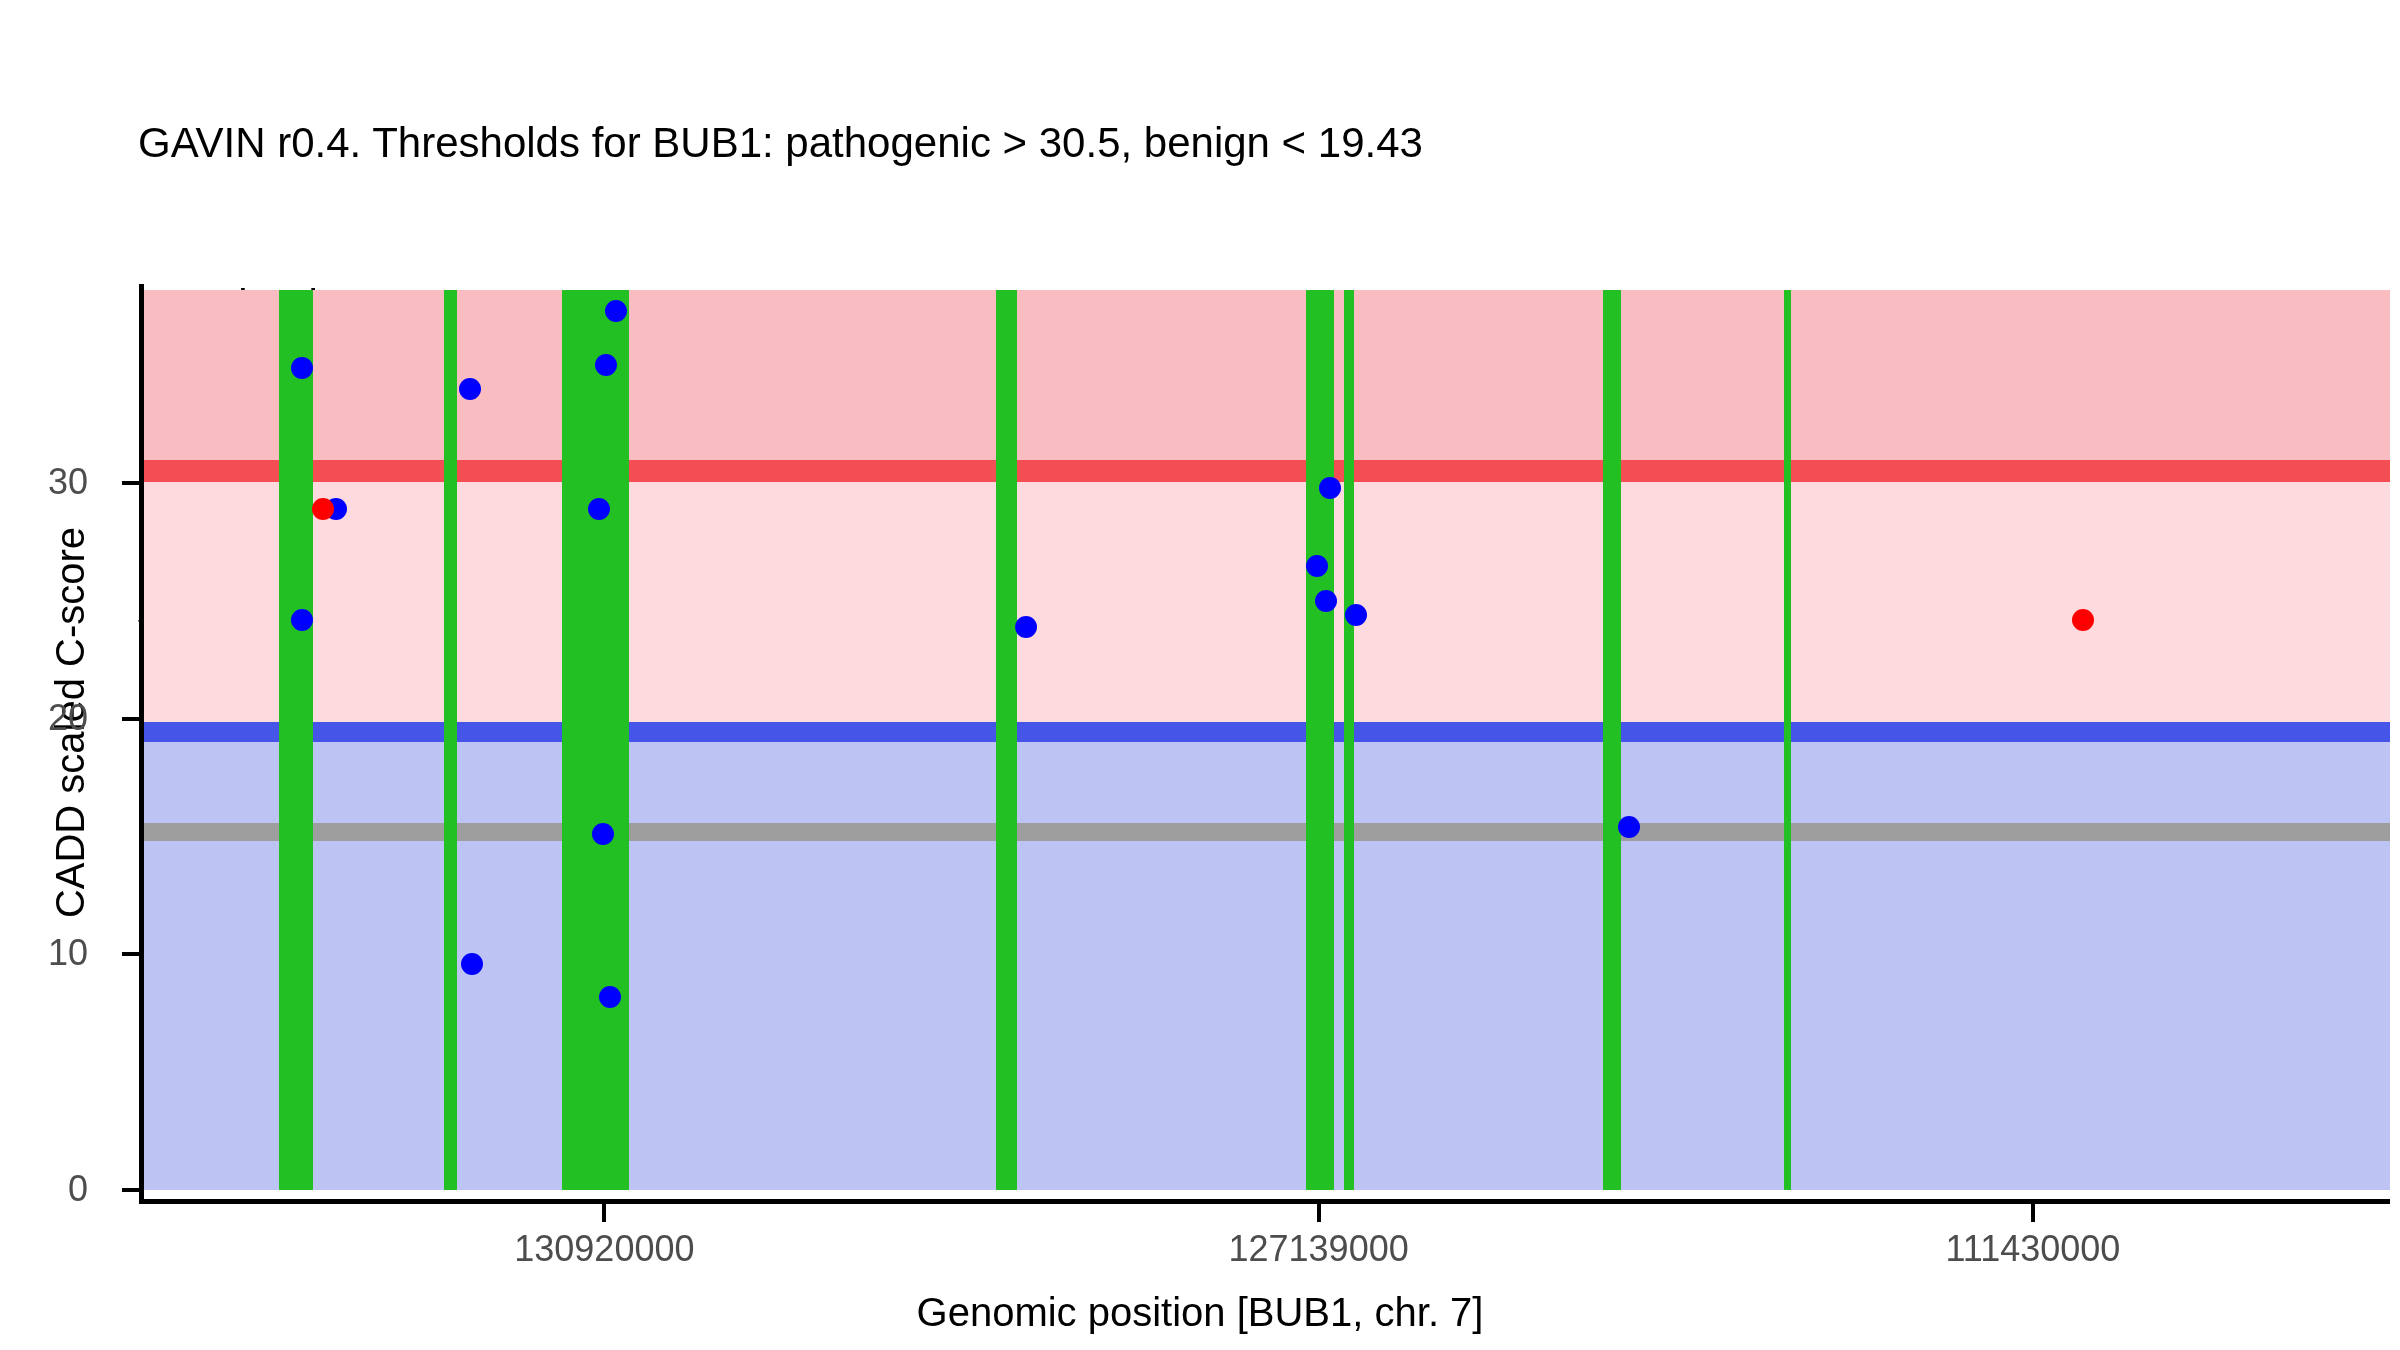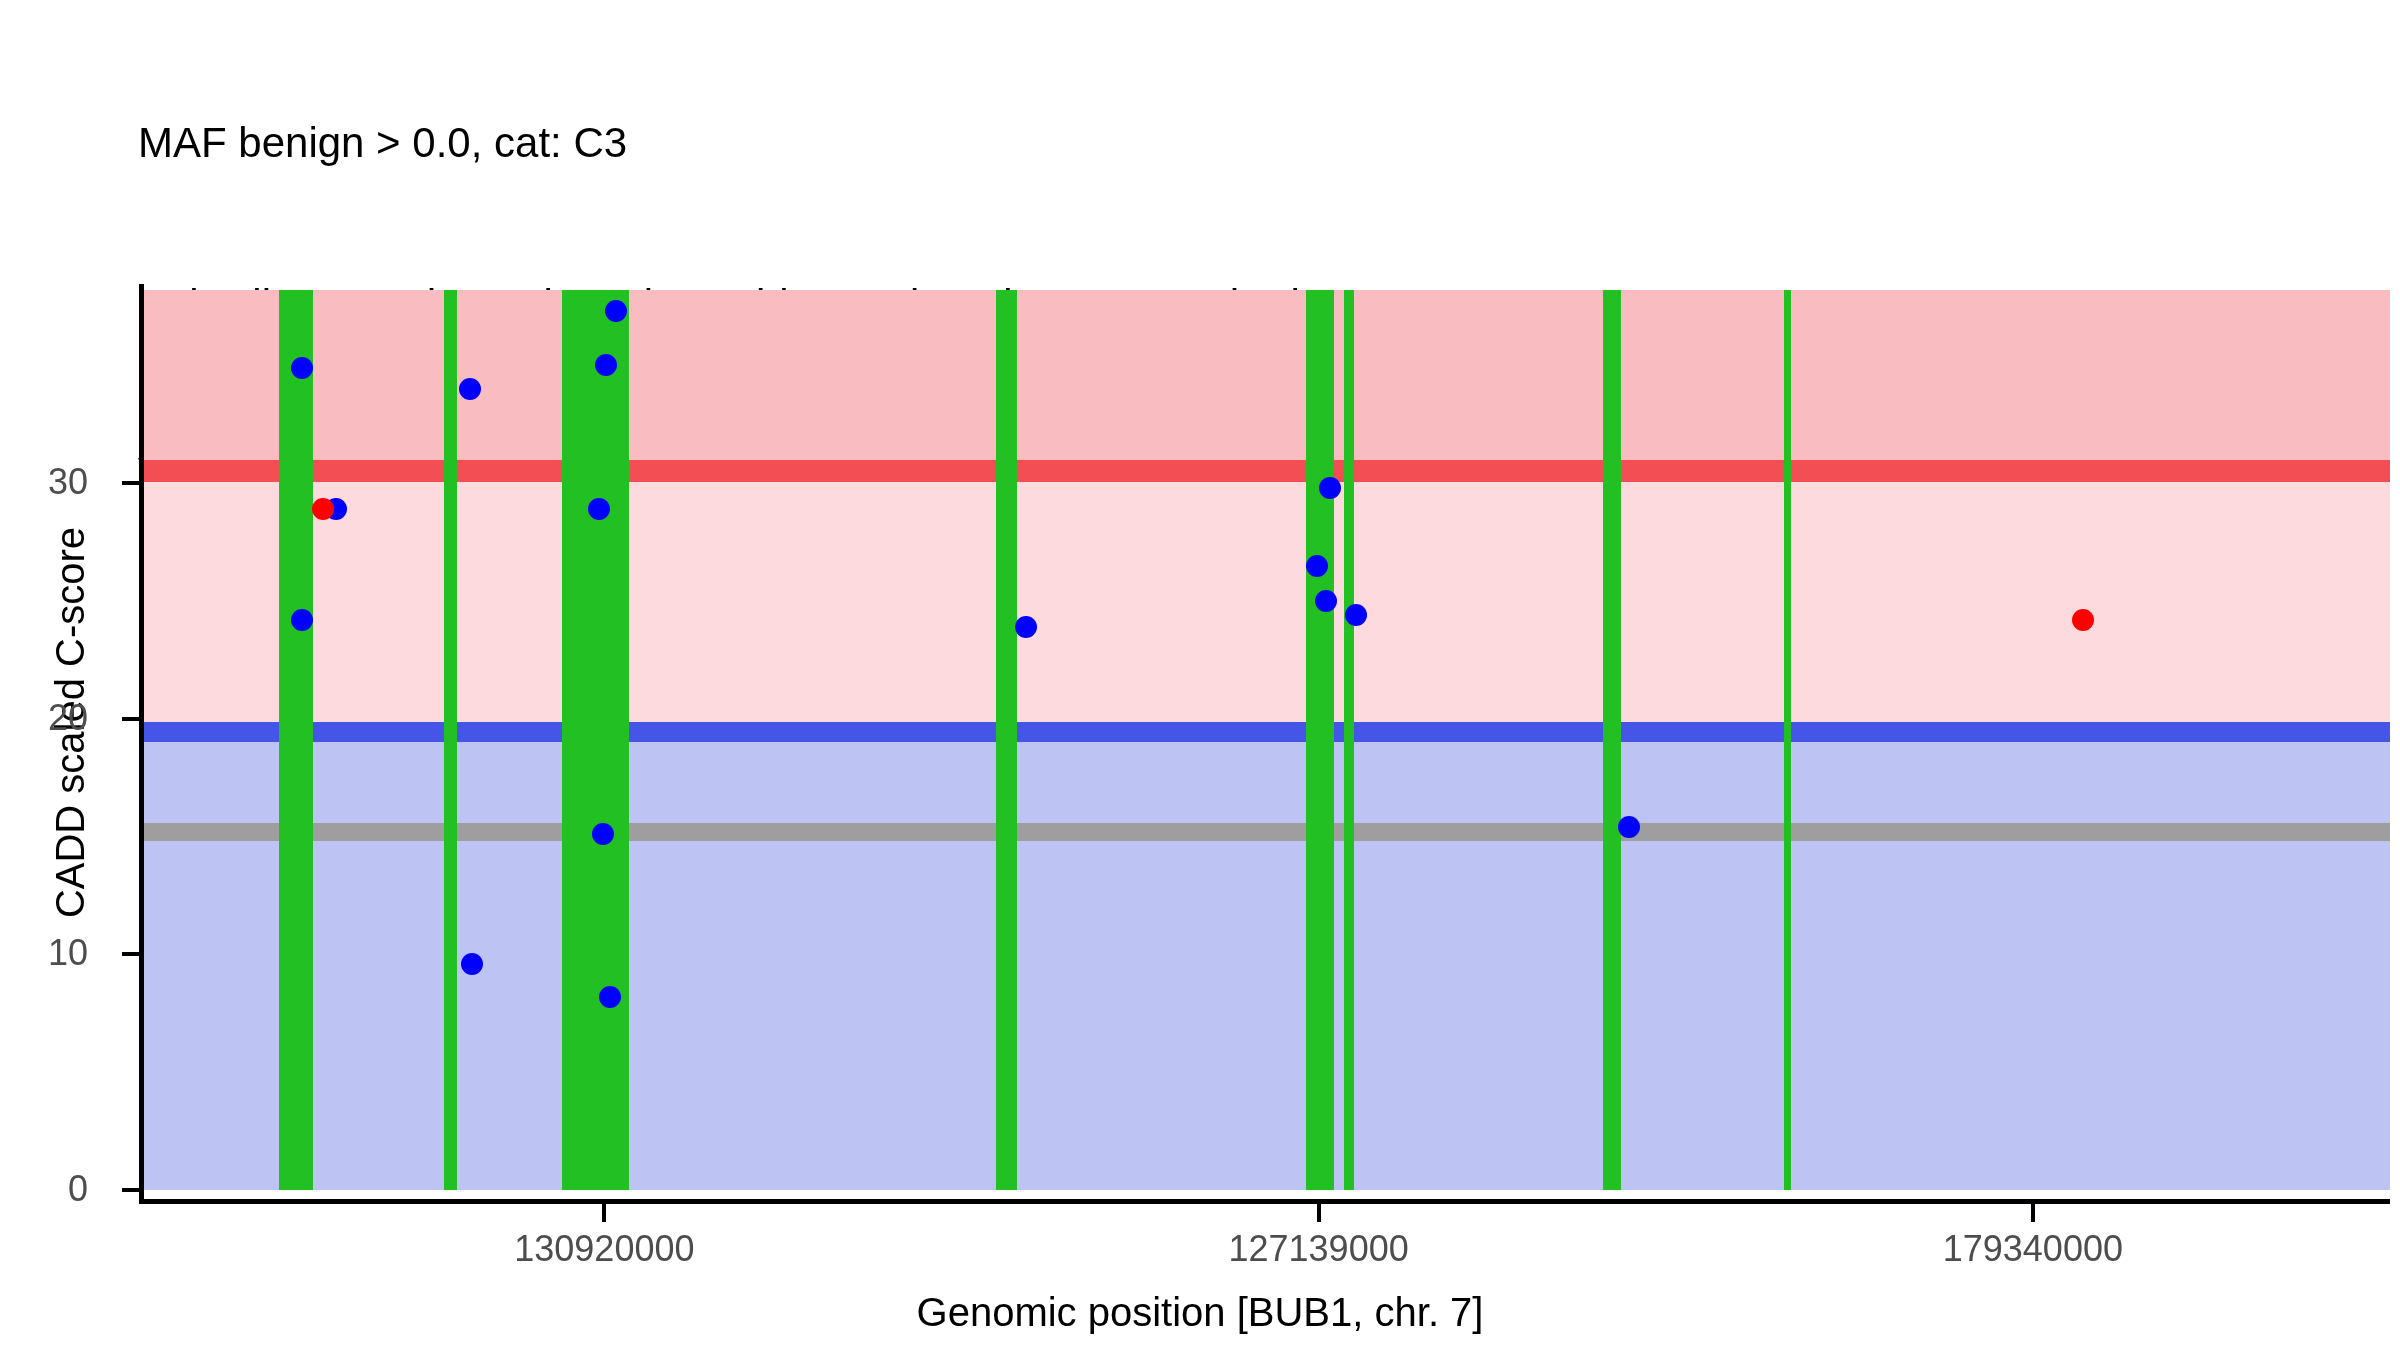--- a/index.html
+++ b/index.html
@@ -42,20 +42,21 @@
              text-align:center;font-size:36px;color:#4d4d4d;}
   #xlab{position:absolute;left:0;top:1290px;width:2400px;text-align:center;
         font-size:40px;color:#000;}
 </style>
 </head>
 <body>
 
 <div id="root">
 
   <div id="title">
+    <div>GAVIN r0.4. Thresholds for BUB1: pathogenic &gt; 30.5, benign &lt; 19.43</div>
     <div>MAF benign &gt; 0.0, cat: C3</div>
     <div>red: ClinVar pathogenic variants, blue: rarity &amp; impact matched gnomAD</div>
     <div>variants, green: RefSeq exons, grey: genome-wide fallback threshold</div>
   </div>
 
   <div id="panel">
       <div class="band" style="top: 0px; height: 181.414px; background: rgb(249, 188, 192);"></div>
       <div class="band" style="top: 181.414px; height: 260.812px; background: rgb(252, 218, 222);"></div>
       <div class="band" style="top: 442.225px; height: 457.775px; background: rgb(189, 196, 244);"></div>
       <div class="hline" style="top: 170.414px; height: 22px; background: rgb(244, 78, 85);"></div>
@@ -107,15 +108,15 @@
       <div class="ytick-lab" style="top: 718.796px;">20</div>
       <div class="ytick" style="top: 481.194px;"></div>
       <div class="ytick-lab" style="top: 483.194px;">30</div>
     </div>
   <div id="xticks">
       <div class="xtick" style="left: 602.399px;"></div>
       <div class="xtick-lab" style="left: 604.399px;">130920000</div>
       <div class="xtick" style="left: 1316.64px;"></div>
       <div class="xtick-lab" style="left: 1318.64px;">127139000</div>
       <div class="xtick" style="left: 2030.88px;"></div>
-      <div class="xtick-lab" style="left: 2032.88px;">179340000</div>
+      <div class="xtick-lab" style="left: 2032.88px;">111430000</div>
     </div>
 </div>
 
 </body></html>

